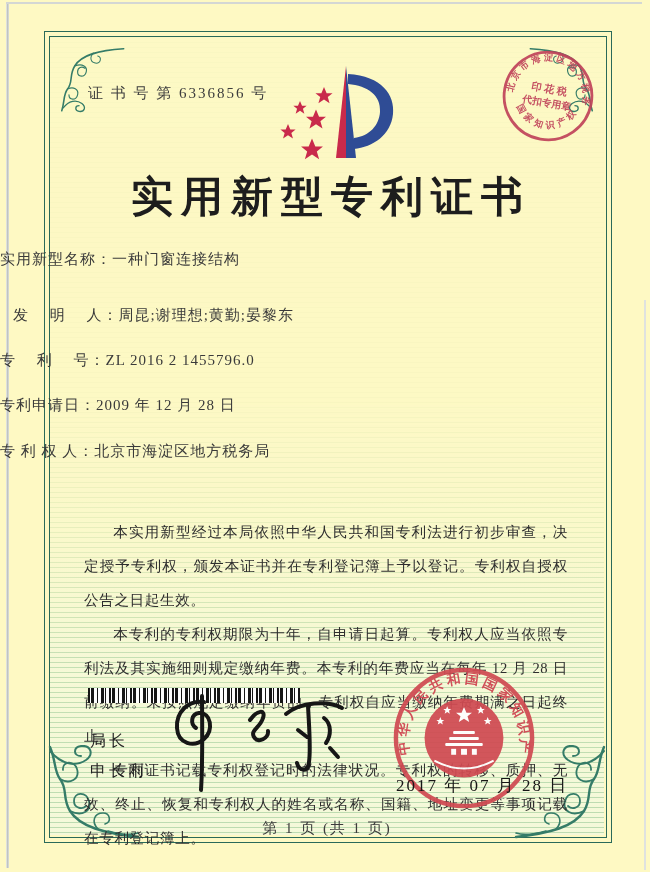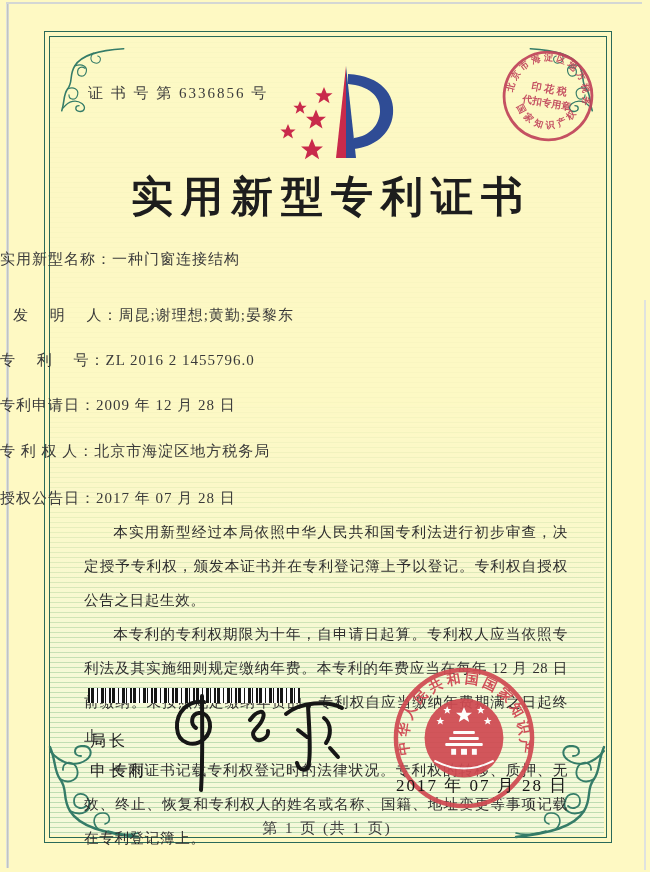--- a/index.html
+++ b/index.html
@@ -142,21 +142,20 @@
     </svg>
   </div>
 
   <div class="title">实用新型专利证书</div>
 
   <div class="field f0"><span class="lbl">实用新型名称：</span><span>一种门窗连接结构</span></div>
   <div class="field f1"><span class="lbl">发　 明　 人：</span><span>周昆;谢理想;黄勤;晏黎东</span></div>
   <div class="field f2"><span class="lbl">专　 利　 号：</span><span>ZL 2016 2 1455796.0</span></div>
   <div class="field f3"><span class="lbl">专利申请日：</span><span>2009 年 12 月 28 日</span></div>
   <div class="field f4"><span class="lbl">专 利 权 人：</span><span>北京市海淀区地方税务局</span></div>
-  <div class="field f5"><span class="lbl">授权公告日：</span><span>2017 年 07 月 28 日</span></div>
 
   <div class="body-text">
     <p>本实用新型经过本局依照中华人民共和国专利法进行初步审查，决定授予专利权，颁发本证书并在专利登记簿上予以登记。专利权自授权公告之日起生效。</p>
     <p>本专利的专利权期限为十年，自申请日起算。专利权人应当依照专利法及其实施细则规定缴纳年费。本专利的年费应当在每年 12 月 28 日前缴纳。未按照规定缴纳年费的，专利权自应当缴纳年费期满之日起终止。</p>
     <p>专利证书记载专利权登记时的法律状况。专利权的转移、质押、无效、终止、恢复和专利权人的姓名或名称、国籍、地址变更等事项记载在专利登记簿上。</p>
   </div>
 
   <div class="barcode"></div>
 
   <div class="issuer">

